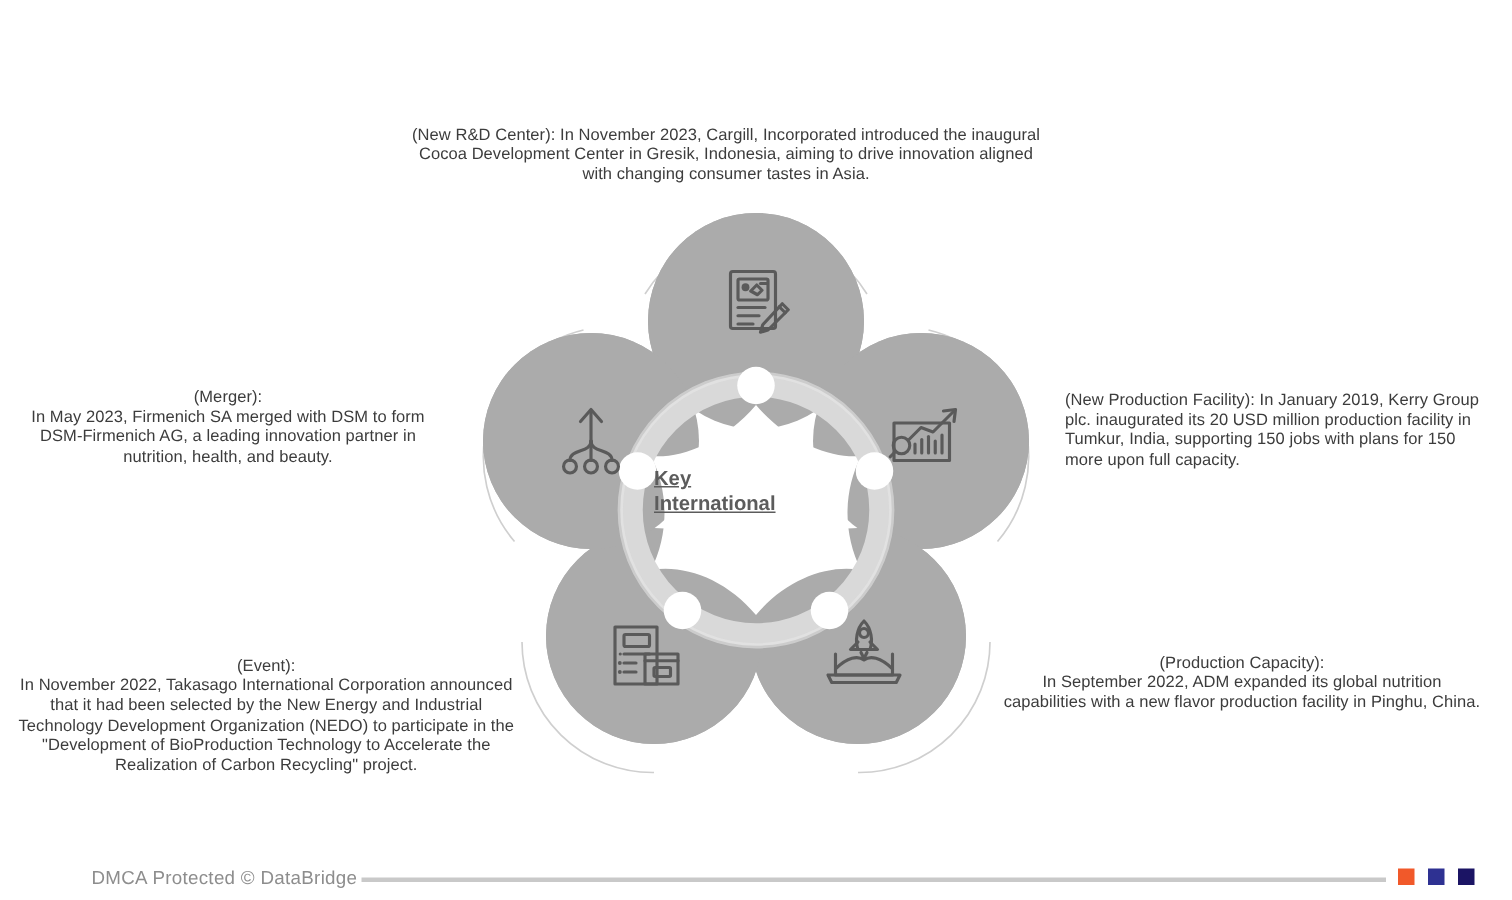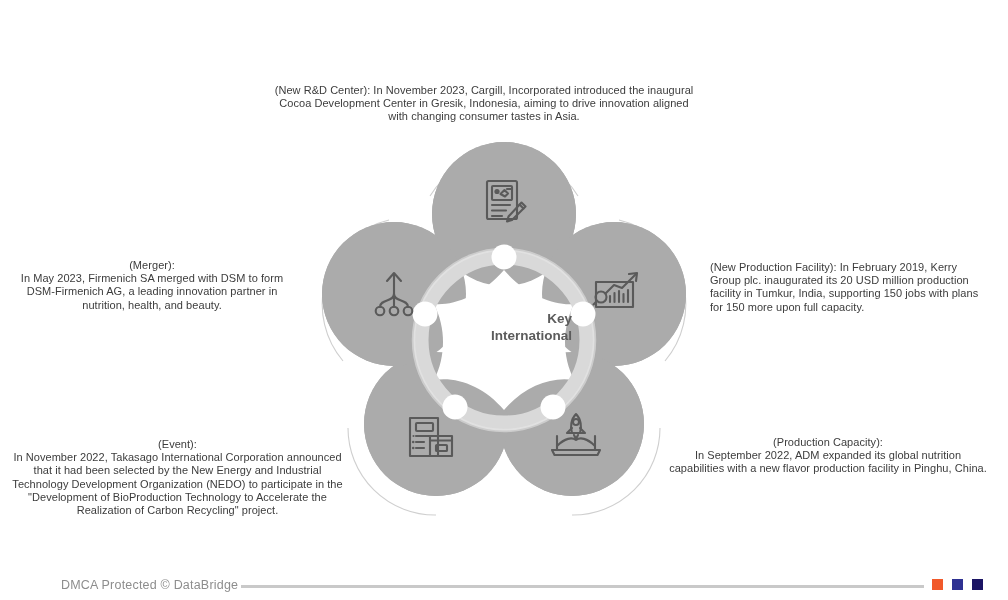--- a/index.html
+++ b/index.html
@@ -55,25 +55,26 @@
     stroke-linecap: round;
     stroke-linejoin: round;
   }
   .icon-fill { fill: #5a5a5a; }
 
   .center-label {
     position: absolute;
     left: 436px;
     top: 310px;
     width: 136px;
-    text-align: right;
+    text-align: left;
     font-size: 13.5px;
     font-weight: bold;
     line-height: 17px;
     color: #5c5c5c;
+    text-decoration: underline;
   }
 
   
   #footer-text {
     position: absolute;
     left: 41px;
     top: 578px;
     font-size: 12.5px;
     color: #8d8d8d;
     letter-spacing: 0.2px;
@@ -96,21 +97,21 @@
   }
   .swatch { width: 11px; height: 11px; }
 </style>
 </head>
 <body>
 
 <div class="caption top">(New R&amp;D Center): In November 2023, Cargill, Incorporated introduced the inaugural Cocoa Development Center in Gresik, Indonesia, aiming to drive innovation aligned with changing consumer tastes in Asia.</div>
 
 <div class="caption left">(Merger):<br>In May 2023, Firmenich SA merged with DSM to form DSM-Firmenich AG, a leading innovation partner in nutrition, health, and beauty.</div>
 
-<div class="caption right">(New Production Facility): In February 2019, Kerry Group plc. inaugurated its 20 USD million production facility in Tumkur, India, supporting 150 jobs with plans for 150 more upon full capacity.</div>
+<div class="caption right">(New Production Facility): In January 2019, Kerry Group plc. inaugurated its 20 USD million production facility in Tumkur, India, supporting 150 jobs with plans for 150 more upon full capacity.</div>
 
 <div class="caption bottomleft">(Event):<br>In November 2022, Takasago International Corporation announced that it had been selected by the New Energy and Industrial Technology Development Organization (NEDO) to participate in the "Development of BioProduction Technology to Accelerate the Realization of Carbon Recycling" project.</div>
 
 <div class="caption bottomright">(Production Capacity):<br> In September 2022, ADM expanded its global nutrition capabilities with a new flavor production facility in Pinghu, China.</div>
 
 <div id="diagram-wrap">
   <svg id="diagram-svg" width="392" height="392" viewBox="0 0 392 392" xmlns="http://www.w3.org/2000/svg">
 
     <g>
       <path class="petal-arc" d="M 122 58 A 87 87 0 0 1 270 58"></path>

